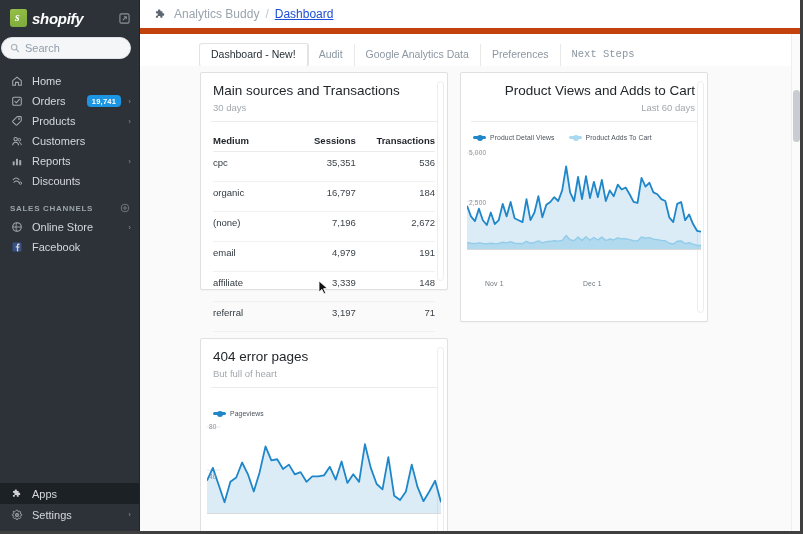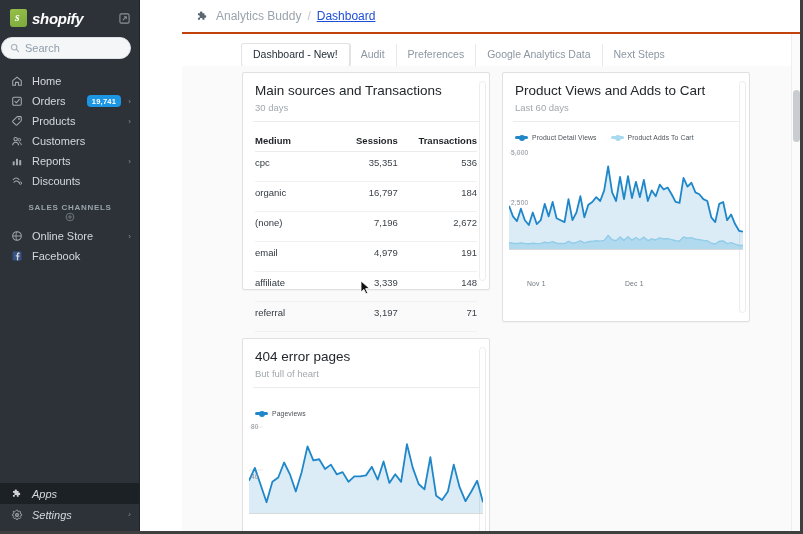--- a/index.html
+++ b/index.html
@@ -9,21 +9,20 @@
     background: #ffffff;
     overflow: hidden;
   }
   #app {
     position: relative;
     width: 803px; height: 534px;
     background: #ffffff;
     display: flex;
     border-right: 3px solid #3f3f3f;
     border-bottom: 3px solid #3f3f3f;
-    gap: 42px;
   }
 
   
   .sidebar {
     width: 140px;
     min-width: 140px;
     background: #2c3238;
     color: #c8cdd3;
     position: relative;
     display: flex;
@@ -113,42 +112,41 @@
   }
   .chev { font-size: 8px; color: #808b96; width: 6px; text-align: right; }
 
   .section-hd {
     display: flex; align-items: center;
     padding: 12px 9px 4px 10px;
     font-size: 8px;
     letter-spacing: .7px;
     color: #9aa3ab;
     font-weight: bold;
-    flex-direction: column;
   }
   .section-hd .t { flex: 1; }
   .plus-ic { width: 10px; height: 10px; opacity: .7; }
 
-  .sidebar-bottom { position: absolute; bottom: 0; left: 0; right: 0; padding-bottom: 6px; font-style: italic; }
+  .sidebar-bottom { position: absolute; bottom: 0; left: 0; right: 0; padding-bottom: 6px; }
   .sidebar-bottom .nav-item { height: 21px; }
 
   
   .main {
     flex: 1;
     background: #ffffff;
     display: flex;
     flex-direction: column;
     position: relative;
     min-width: 0;
   }
   .topbar {
     height: 34px;
     display: flex; align-items: center;
     padding: 0 14px;
-    border-bottom: 2px solid #c2410c;
+    border-bottom: 6px solid #c2410c;
     background: #fff;
   }
   .puzzle-ic { margin-right: 7px; display:flex; }
   .crumb-link { font-size: 12px; color: #9aa4ae; cursor: pointer; }
   .crumb-sep { font-size: 12px; color: #c0c6cc; margin: 0 6px; }
   .crumb-cur { font-size: 12px; color: #1d4ed8; text-decoration: underline; }
 
   .tabbar {
     display: flex;
     align-items: flex-end;
@@ -158,21 +156,21 @@
   }
   .tab {
     font-size: 10.5px;
     color: #8c97a1;
     padding: 4px 11px 5px 11px;
     cursor: pointer;
     border-right: 1px solid #e8e8e8;
     white-space: nowrap;
     line-height: 13px;
   }
-  .tab:last-child { border-right: none; }
+  .tab:last-child { border-right: none; font-family: Liberation Mono, monospace; }
   .tab.active {
     color: #1f2a33;
     background: #ffffff;
     box-shadow: 0 0 0 1px #e3e3e3;
     border-radius: 2px;
     border-right: 1px solid #e3e3e3;
   }
 
   .canvas {
     flex: 1;
@@ -432,22 +430,22 @@
           </svg>
       </span>
       <span class="crumb-link">Analytics Buddy</span>
       <span class="crumb-sep">/</span>
       <span class="crumb-cur">Dashboard</span>
     </div>
 
     <div class="tabbar">
       <div class="tab active">Dashboard - New!</div>
       <div class="tab">Audit</div>
+      <div class="tab">Google Analytics Data</div>
       <div class="tab">Preferences</div>
-      <div class="tab">Google Analytics Data</div>
       <div class="tab">Next Steps</div>
     </div>
 
     <div class="canvas">
       <div class="cards">
 
         <div class="card" style="height:218px;">
           <div class="card-scroll"></div>
           <div class="card-head">
             <div class="card-title">Main sources and Transactions</div>
@@ -495,21 +493,21 @@
               </tr>
               <tr>
                 <td>email</td>
                 <td class="c2">50</td>
                 <td class="c3">0</td>
               </tr>
             </tbody>
           </table>
         </div>
 
-        <div class="card" style="height:250px;">
+        <div class="card" style="height:250px;text-align:right;">
           <div class="card-scroll"></div>
           <div class="card-head">
             <div class="card-title">Product Views and Adds to Cart</div>
             <div class="card-sub">Last 60 days</div>
           </div>
           <div class="card-divider"></div>
           <div class="legend">
             <div class="legend-item">
               <span class="legend-dash" style="background:#1f87c9;">
                   <i style="display:block;position:absolute;left:4px;top:-1.5px;width:6px;height:6px;border-radius:50%;background:#1f87c9;"></i>

